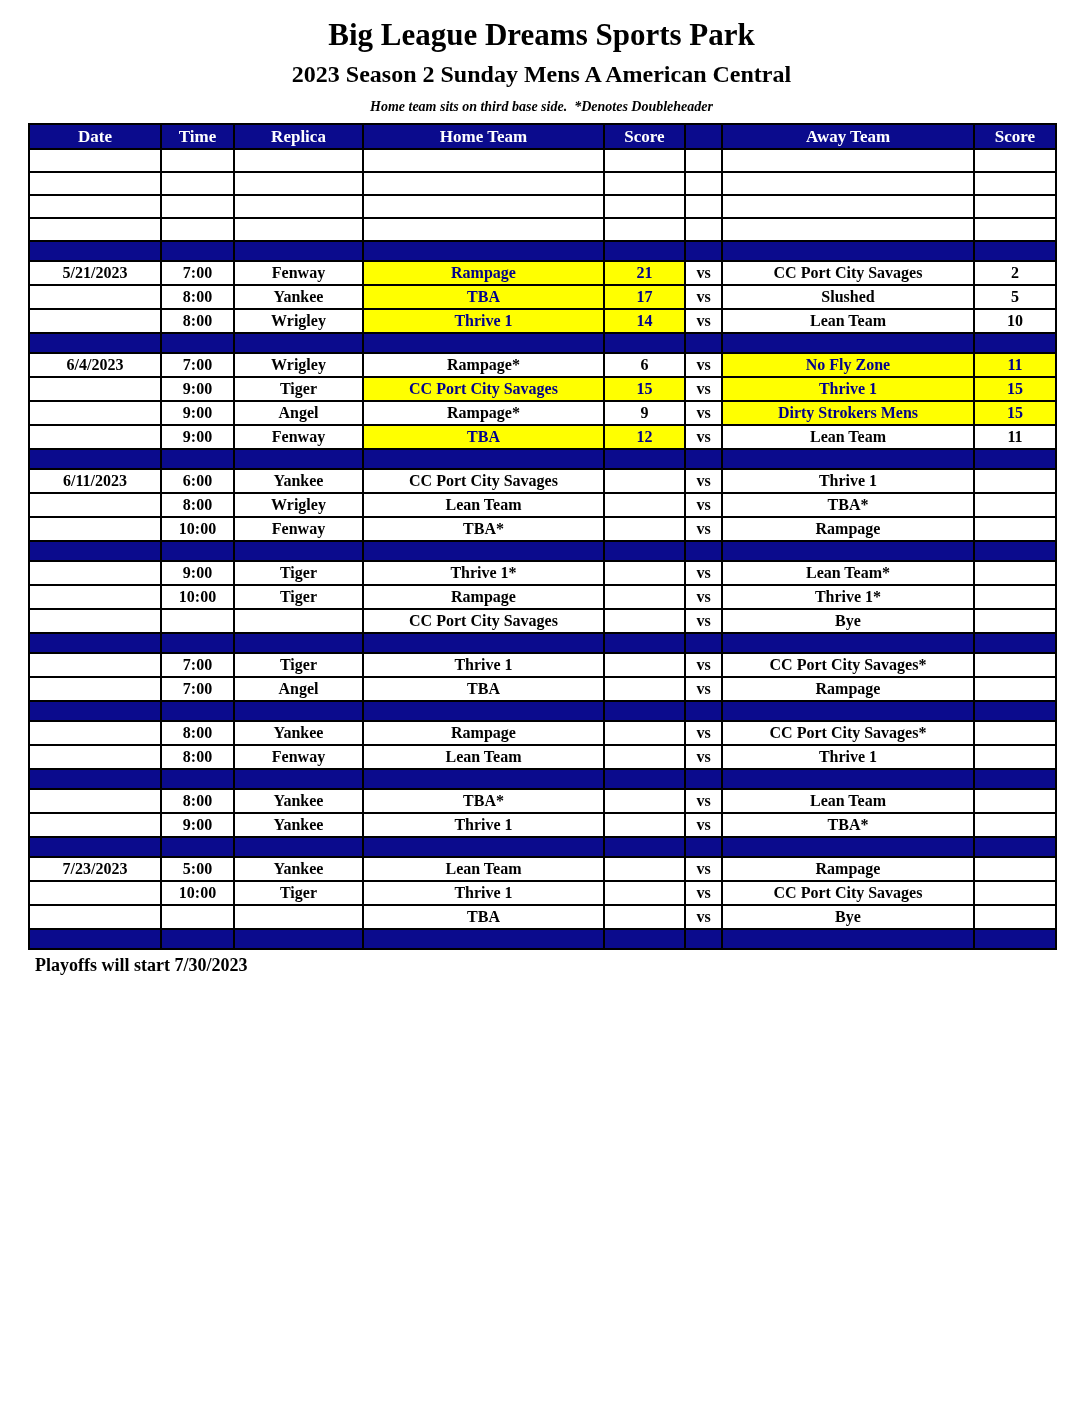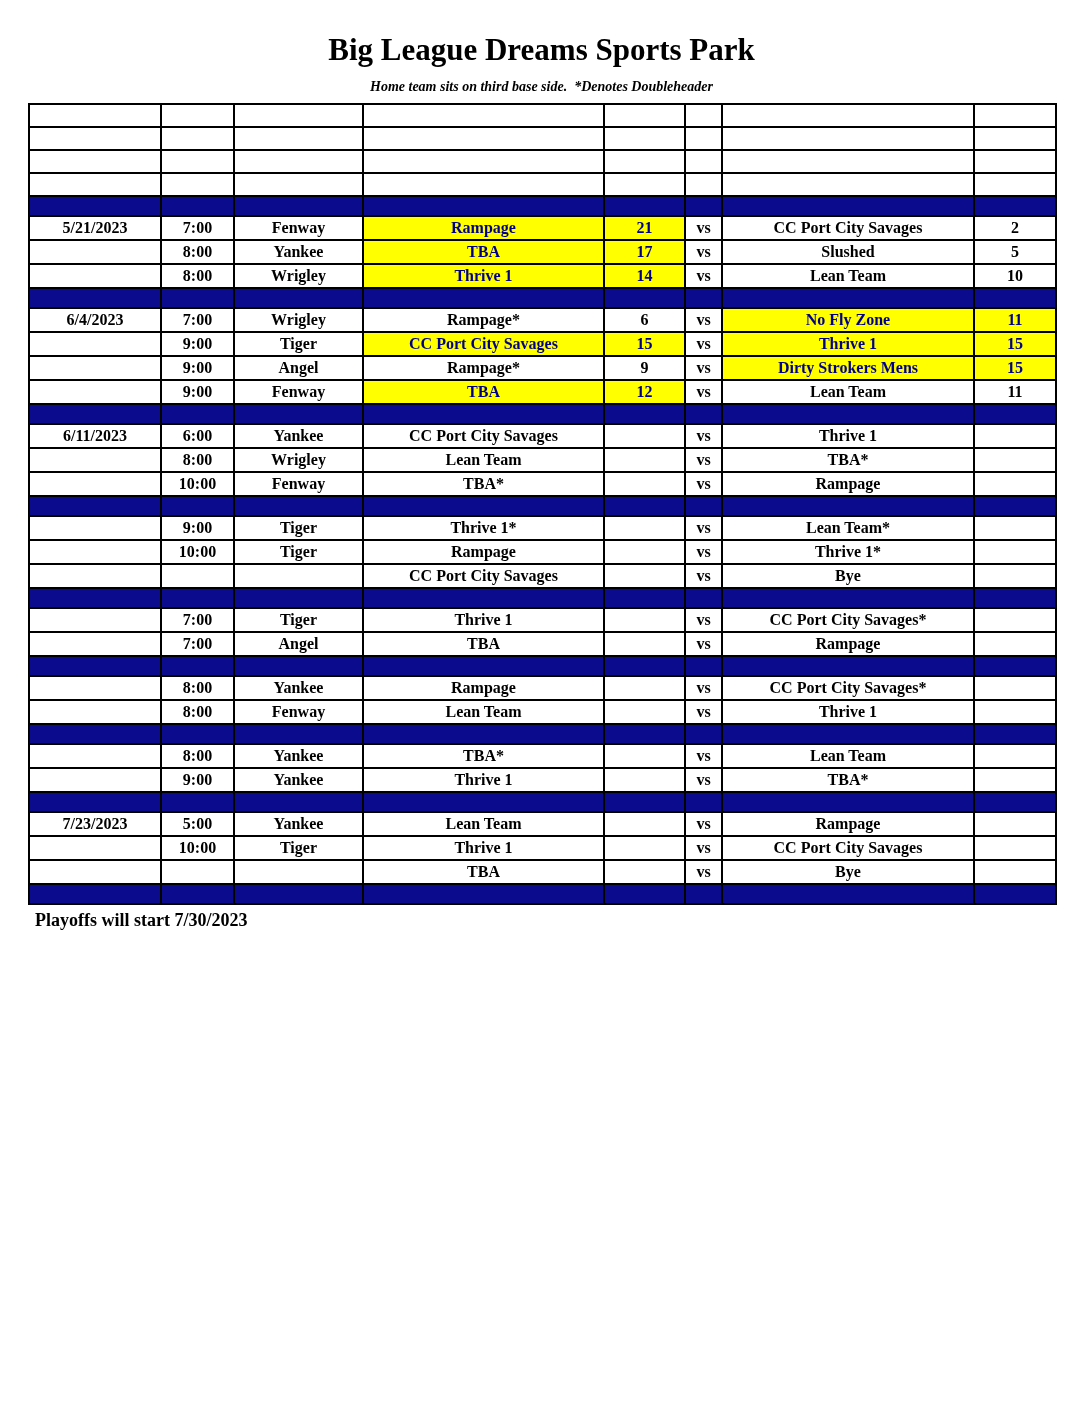--- a/index.html
+++ b/index.html
@@ -10,21 +10,21 @@
   body {
     width: 1088px;
     min-height: 1408px;
     font-family: "Liberation Serif", serif;
     font-weight: bold;
     color: #000000;
   }
   .doc-header {
     width: 1027px;
     margin-left: 28px;
-    padding-top: 33px;
+    padding-top: 18px;
     text-align: center;
   }
   .doc-title {
     font-size: 31px;
     line-height: 1.1;
     margin: 0;
   }
   .doc-subtitle {
     font-size: 24px;
     line-height: 1.1;
@@ -75,35 +75,46 @@
   .doc-footer {
     margin: 5px 0 0 35px;
     font-size: 18px;
   }
 </style>
 </head>
 <body>
 
 <div class="doc-header">
   <div class="doc-title">Big League Dreams Sports Park</div>
+  <div class="doc-subtitle">2023 Season 2 Sunday Mens A American Central</div>
   <div class="doc-note">Home team sits on third base side.  *Denotes Doubleheader</div>
 </div>
 
 <table class="schedule">
   <colgroup>
     <col style="width:132px">
       <col style="width:73px">
       <col style="width:129px">
       <col style="width:241px">
     <col style="width:81px">
       <col style="width:37px">
       <col style="width:252px">
       <col style="width:82px">
   </colgroup>
   <tbody>
+      <tr class="header-row">
+        <th>Date</th>
+        <th>Time</th>
+        <th>Replica</th>
+        <th>Home Team</th>
+        <th>Score</th>
+        <th></th>
+        <th>Away Team</th>
+        <th>Score</th>
+      </tr>
       <tr class="empty-row">
         <td></td>
         <td></td>
         <td></td>
         <td></td>
         <td></td>
         <td></td>
         <td></td>
         <td></td>
       </tr>

